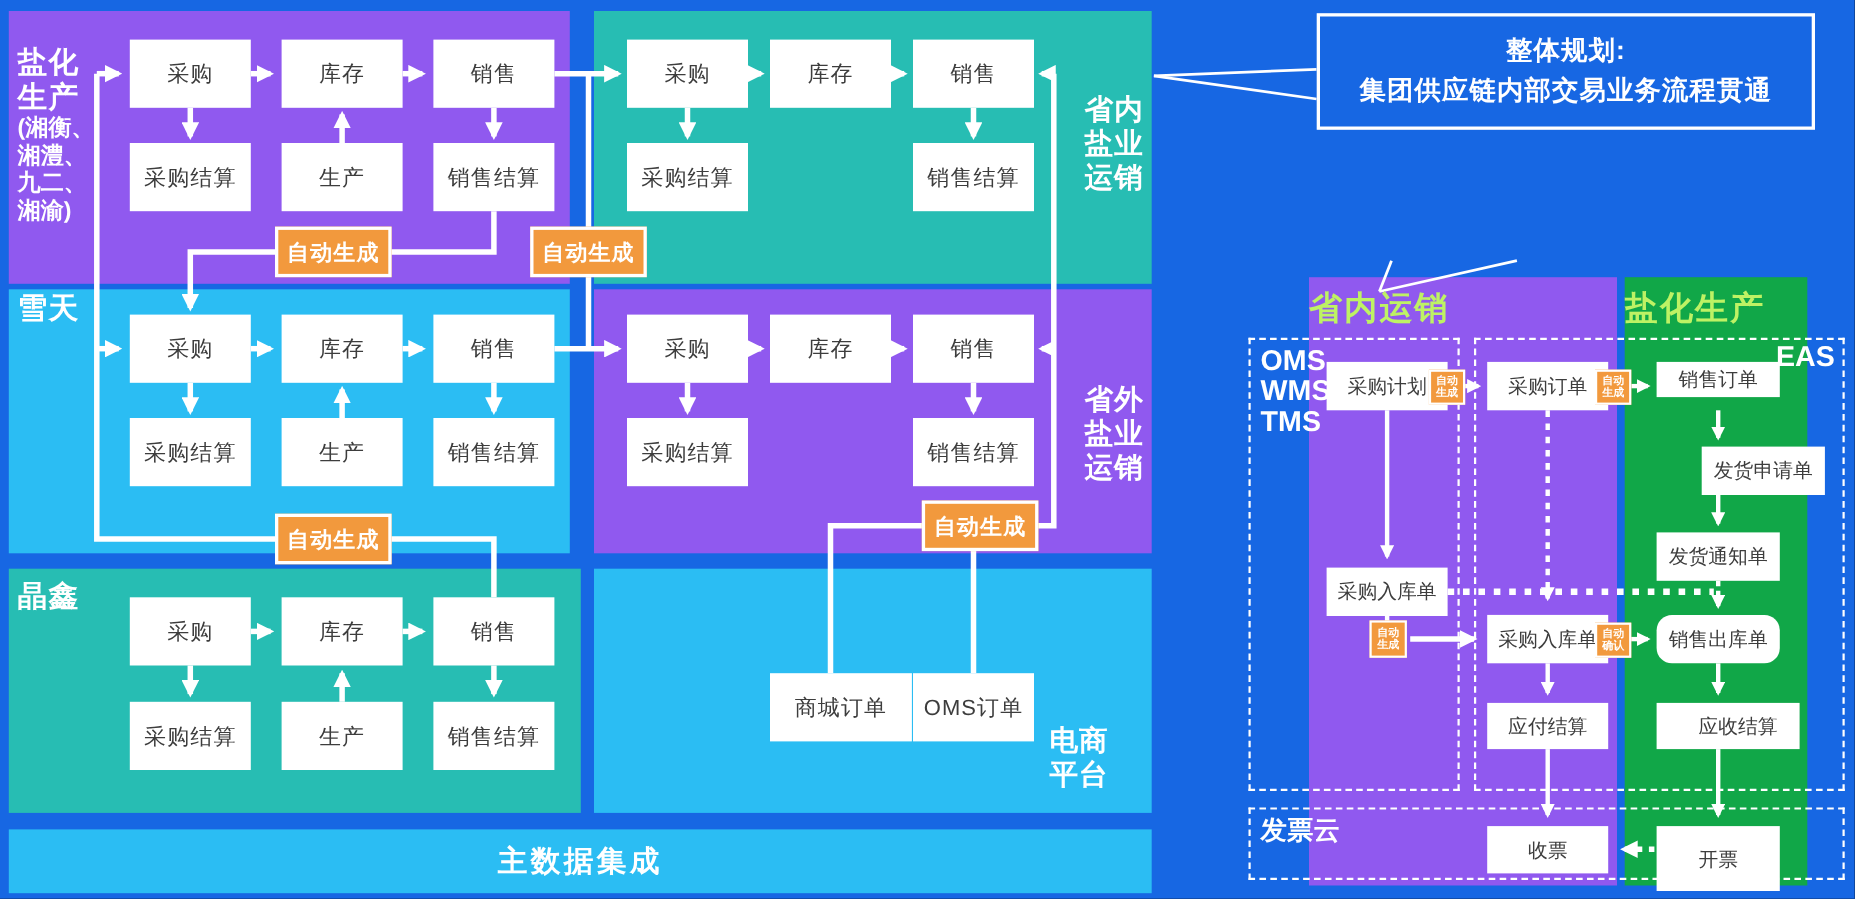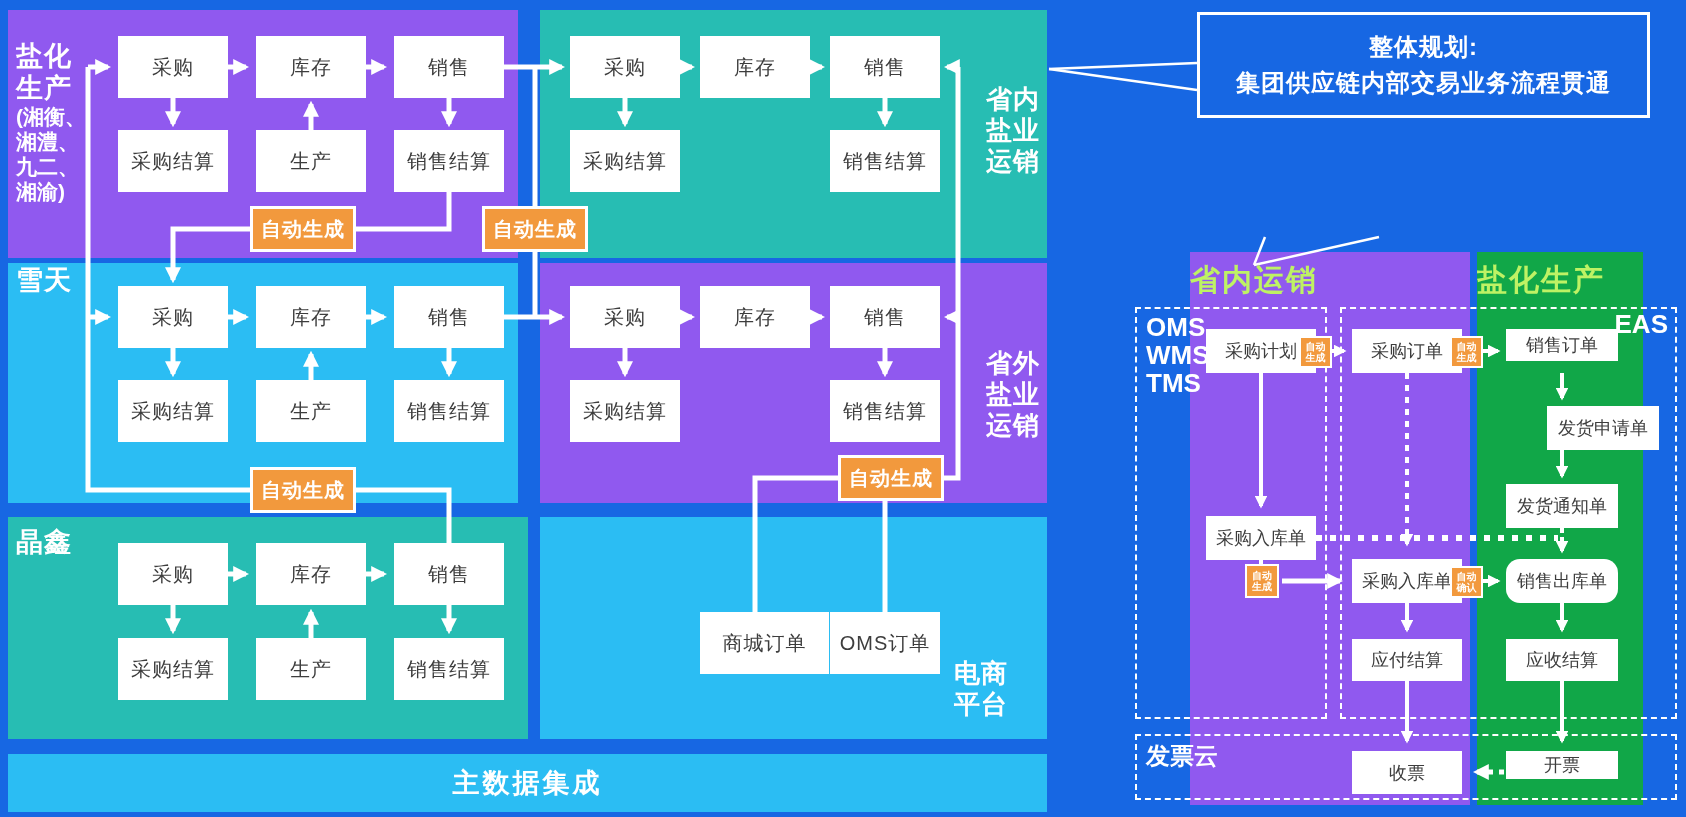--- a/index.html
+++ b/index.html
@@ -359,27 +359,27 @@
     </div>
   <div class="bx bx-s" style="left:1352px;top:559px;width:110px;height:44px;">
       <span>采购入库单</span>
     </div>
   <div class="bx bx-s" style="left:1506px;top:559px;width:112px;height:44px;border-radius:14px;">
       <span>销售出库单</span>
     </div>
   <div class="bx bx-s" style="left:1352px;top:639px;width:110px;height:42px;">
       <span>应付结算</span>
     </div>
-  <div class="bx bx-s" style="left:1506px;top:639px;width:112px;height:42px;">
+  <div class="bx bx-s" style="left:1506px;top:639px;width:112px;height:42px;padding-left:18px;">
       <span>应收结算</span>
     </div>
   <div class="bx bx-s" style="left:1352px;top:751px;width:110px;height:43px;">
       <span>收票</span>
     </div>
-  <div class="bx bx-s" style="left:1506px;top:751px;width:112px;height:28px;">
+  <div class="bx bx-s" style="left:1506px;top:751px;width:112px;height:59px;">
       <span>开票</span>
     </div>
 
   <div class="sbdg" style="left:1299px;top:336px;width:33px;height:32px;">
     <span>自动</span>
     <span>生成</span>
   </div>
   <div class="sbdg" style="left:1450px;top:336px;width:33px;height:32px;">
     <span>自动</span>
     <span>生成</span>

